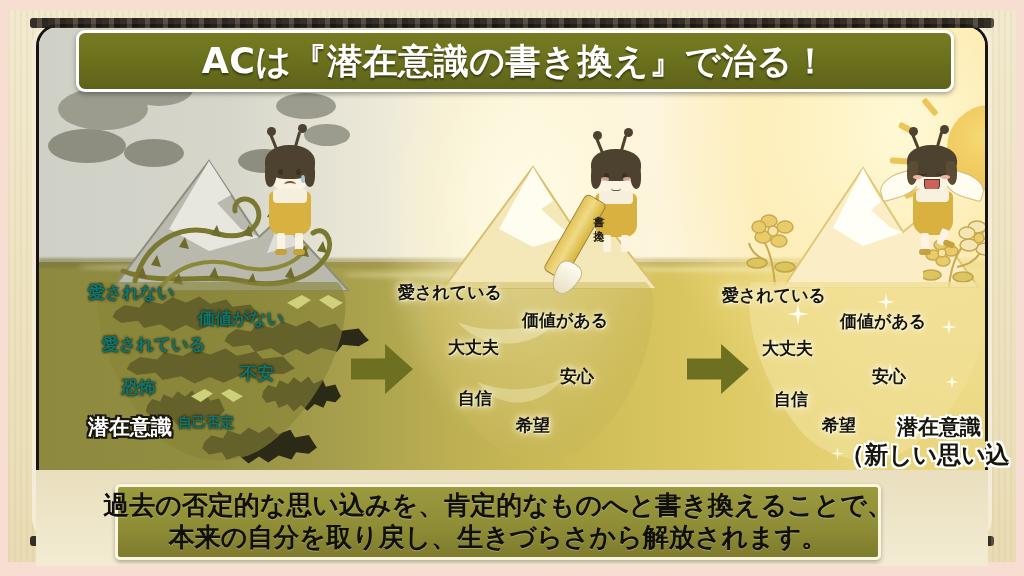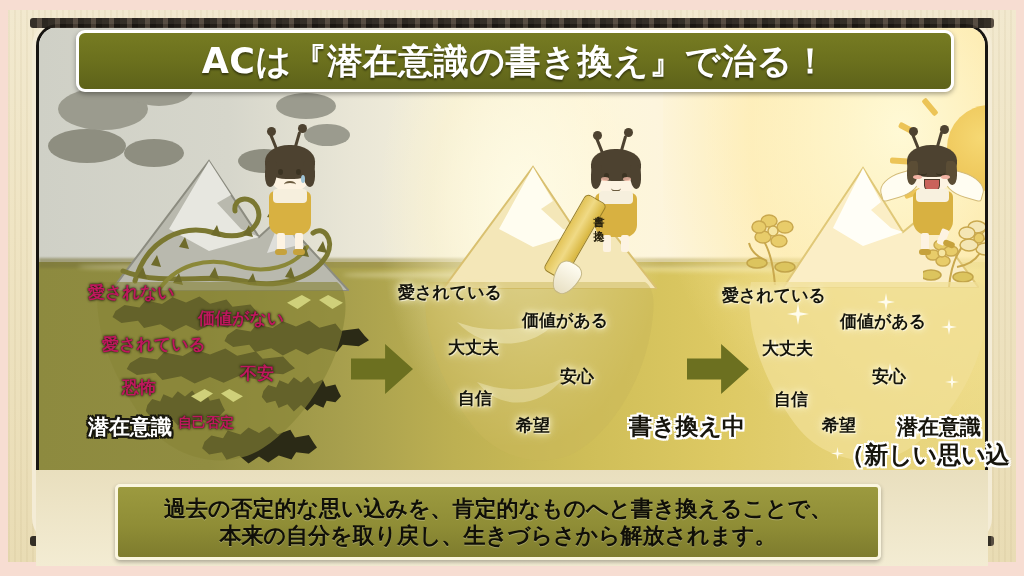--- a/index.html
+++ b/index.html
@@ -102,21 +102,21 @@
   .ant{position:absolute;background:#4d4230;}
   .antball{position:absolute;background:#4d4230;border-radius:50%;}
   .wing{position:absolute;background:#fffdf2;border:1.5px solid #d3bb78;border-radius:60% 10% 60% 10%;}
 
   
   .spike{
     position:absolute;background:#2b2a16;
     clip-path:polygon(3% 42%,9% 26%,19% 33%,23% 14%,34% 24%,41% 6%,50% 20%,59% 4%,66% 23%,77% 12%,81% 31%,93% 25%,97% 44%,100% 56%,93% 72%,82% 68%,78% 86%,67% 76%,58% 94%,50% 79%,41% 96%,33% 77%,22% 87%,18% 68%,7% 74%,1% 58%);
   }
   .spike-label{
-    position:absolute;color:#be185d;font-weight:700;white-space:nowrap;
+    position:absolute;color:#0f766e;font-weight:700;white-space:nowrap;
     z-index:12;text-shadow:0 0 3px #20200f,0 0 2px #20200f;
   }
   .eyes{position:absolute;z-index:11;}
   .eye{
     position:absolute;background:#cfd07a;
     clip-path:polygon(0% 55%,62% 0%,100% 35%,44% 100%);
   }
 
   
   .pos-label{
@@ -171,21 +171,21 @@
 
   
   .caption-plate{
     position:absolute;left:115px;top:484px;width:760px;height:70px;
     background:linear-gradient(180deg,#9c9a3f 0%,#8f8d36 55%,#7e7c2d 100%);
     border:3px solid #fbf6e0;border-radius:5px;
     display:flex;flex-direction:column;align-items:center;justify-content:center;z-index:45;
     box-shadow:0 2px 4px rgba(0,0,0,.3);
   }
   .caption-line{
-    color:#100f08;font-size:22px;font-weight:700;white-space:nowrap;line-height:1.25;
+    color:#100f08;font-size:26px;font-weight:700;white-space:nowrap;line-height:1.25;
     text-shadow:0 1px 0 rgba(255,255,255,.25);
     font-family:Liberation Serif, serif;
   }
   .caption-strip{
     position:absolute;left:36px;right:36px;top:470px;height:96px;
     background:linear-gradient(180deg,#e9dfbe,#f3ecd3);z-index:44;
   }
 </style>
 </head>
 <body>
@@ -437,21 +437,20 @@
 
   <div class="pos-label" style="left:722px;top:284px;font-size:17px;">愛されている</div>
   <div class="pos-label" style="left:840px;top:310px;font-size:17px;">価値がある</div>
   <div class="pos-label" style="left:762px;top:337px;font-size:17px;">大丈夫</div>
   <div class="pos-label" style="left:872px;top:365px;font-size:17px;">安心</div>
   <div class="pos-label" style="left:774px;top:388px;font-size:17px;">自信</div>
   <div class="pos-label" style="left:822px;top:414px;font-size:17px;">希望</div>
 
   <div class="outline-white" style="left:40px;top:416px;width:180px;font-size:21px;">潜在意識</div>
 
-  <div class="outline-black" style="left:612px;top:414px;width:150px;font-size:23px;">書き換え中</div>
 
   <div class="outline-black" style="left:874px;top:416px;width:130px;font-size:21px;">潜在意識</div>
   <div class="outline-black" style="left:830px;top:442px;width:190px;font-size:24px;">（新しい思い込み）</div>
 
   <div class="caption-strip"></div>
   <div class="caption-plate">
     <div class="caption-line">過去の否定的な思い込みを、肯定的なものへと書き換えることで、</div>
     <div class="caption-line">本来の自分を取り戻し、生きづらさから解放されます。</div>
   </div>
 

